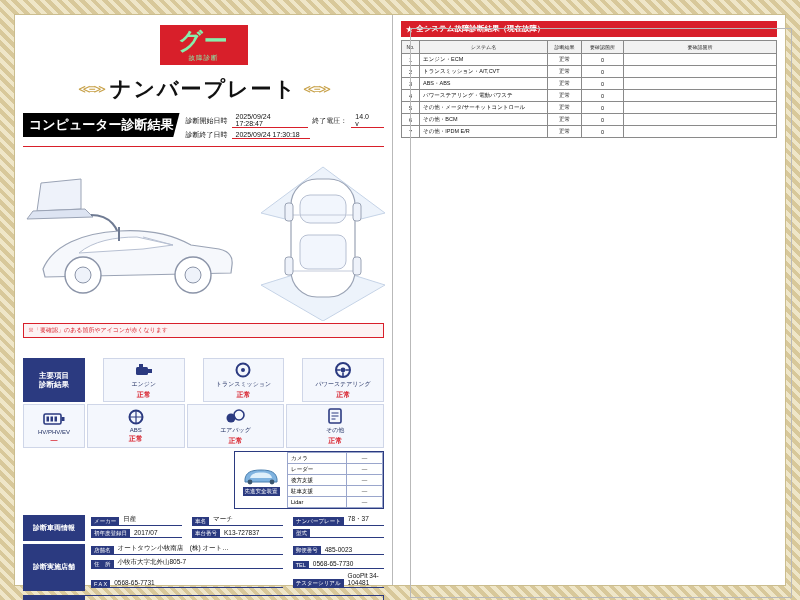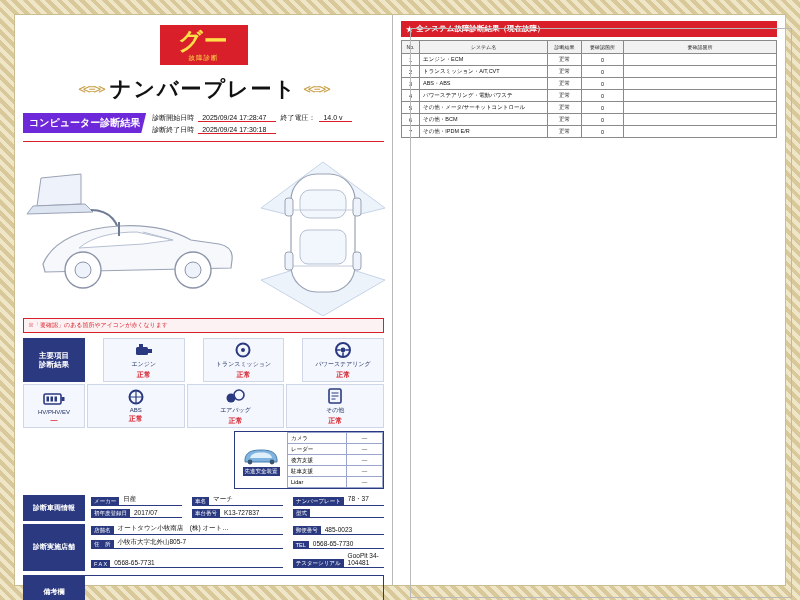--- a/index.html
+++ b/index.html
@@ -27,40 +27,40 @@
   }
   
   .left {
     position:relative;
     width:378px; height:100%;
     border-right:1px solid #b9b9b9;
     padding:6px 8px;
   }
   .logo-wrap { display:flex; justify-content:center; margin-top:4px; }
   .logo {
-    background:#d81f2a; color:#fde047;
+    background:#d81f2a; color:#86efac;
     width:88px; height:40px;
     display:flex; flex-direction:column; align-items:center; justify-content:center;
     line-height:1;
   }
   .logo .g { font-size:24px; font-weight:bold; letter-spacing:1px; }
   .logo .sub { font-size:6.5px; margin-top:2px; letter-spacing:1px; }
 
   .title-row {
     display:flex; align-items:center; justify-content:center;
     margin-top:10px; gap:6px;
   }
   .title-orn { color:#c8a24a; font-size:12px; letter-spacing:-2px; }
   .doc-title { font-size:21px; font-weight:bold; letter-spacing:2px; color:#111; }
 
   .result-bar {
     display:flex; align-items:flex-start; margin-top:10px; gap:6px;
   }
   .result-tag {
-    background:#6d28d9; color:#fff; font-size:10px; font-weight:bold;
+    background:#000000; color:#fff; font-size:13px; font-weight:bold;
     padding:3px 6px; white-space:nowrap;
     clip-path: polygon(0 0, 100% 0, 96% 100%, 0 100%);
   }
   .result-dates { flex:1; font-size:7px; }
   .date-line { display:flex; align-items:center; gap:4px; margin-bottom:2px; }
   .date-label { color:#111; white-space:nowrap; }
   .date-val { border-bottom:1px solid #d81f2a; padding:0 10px 0 4px; color:#111; }
   .hr-red { border:0; border-top:1px solid #d81f2a; margin:4px 0 0 0; }
 
   
@@ -79,21 +79,21 @@
     color:#d81f2a;
     font-size:6px;
     padding:2px 4px;
   }
 
   
   .items {
     display:grid;
     grid-template-columns:62px repeat(3, 1fr);
     gap:18px;
-    margin-top:5px;
+    margin-top:20px;
   }
   .items2 {
     display:grid;
     grid-template-columns:62px repeat(3, 1fr);
     gap:2px;
     margin-top:2px;
   }
   .item-head {
     background:#2b3a80; color:#fff;
     font-size:7.5px; font-weight:bold;

